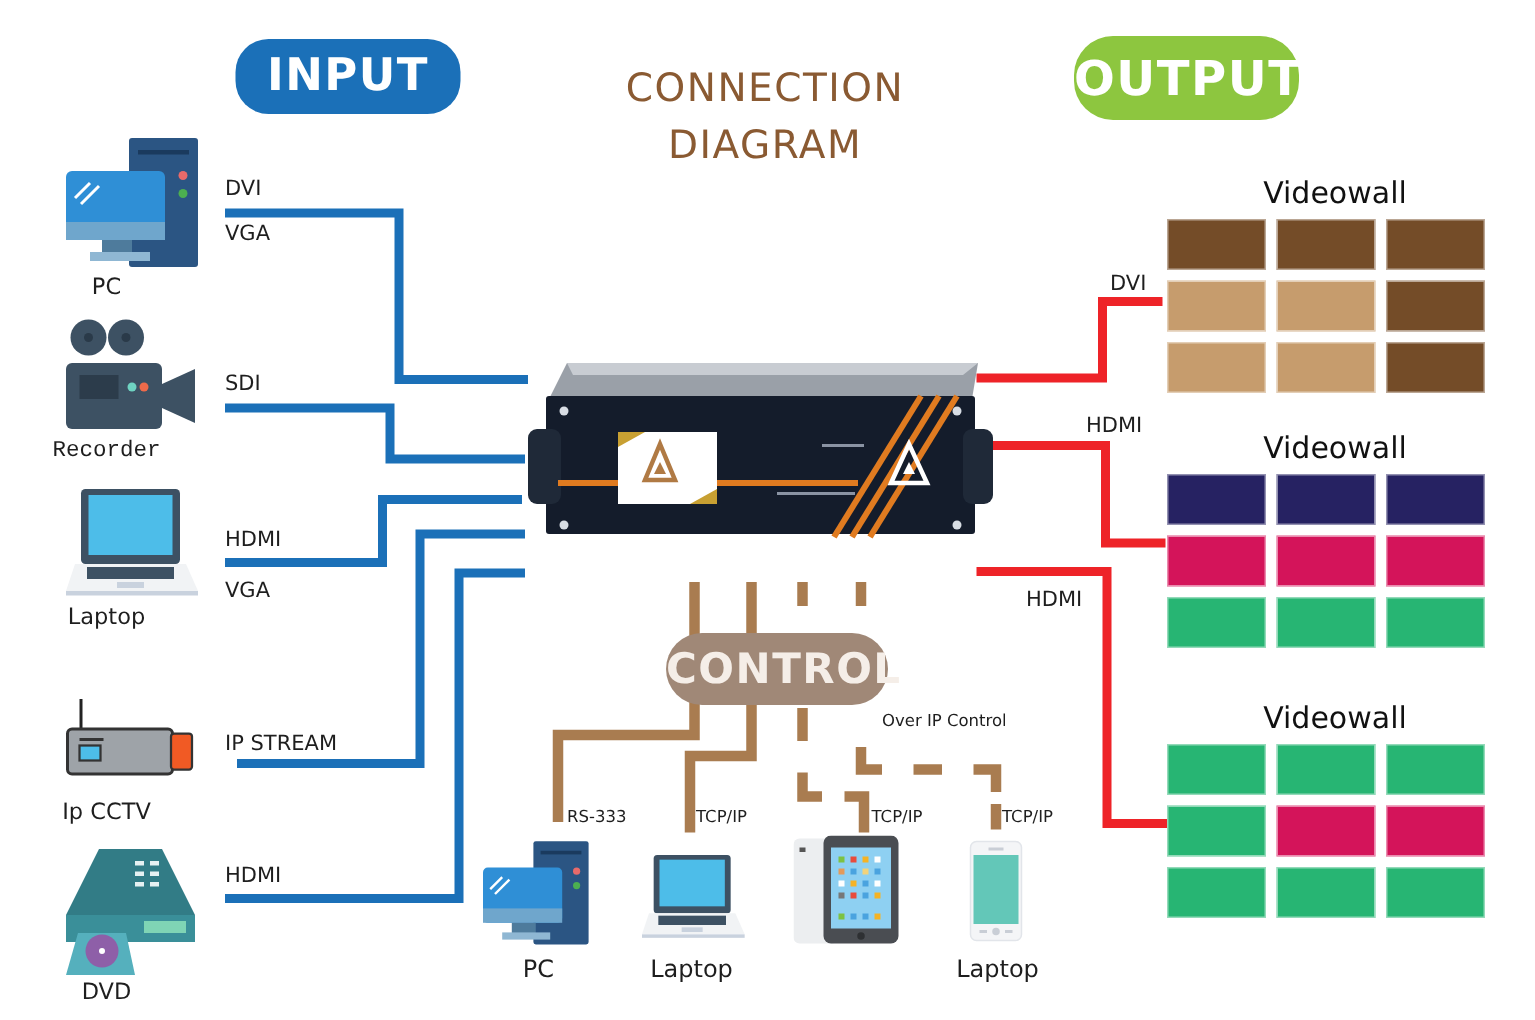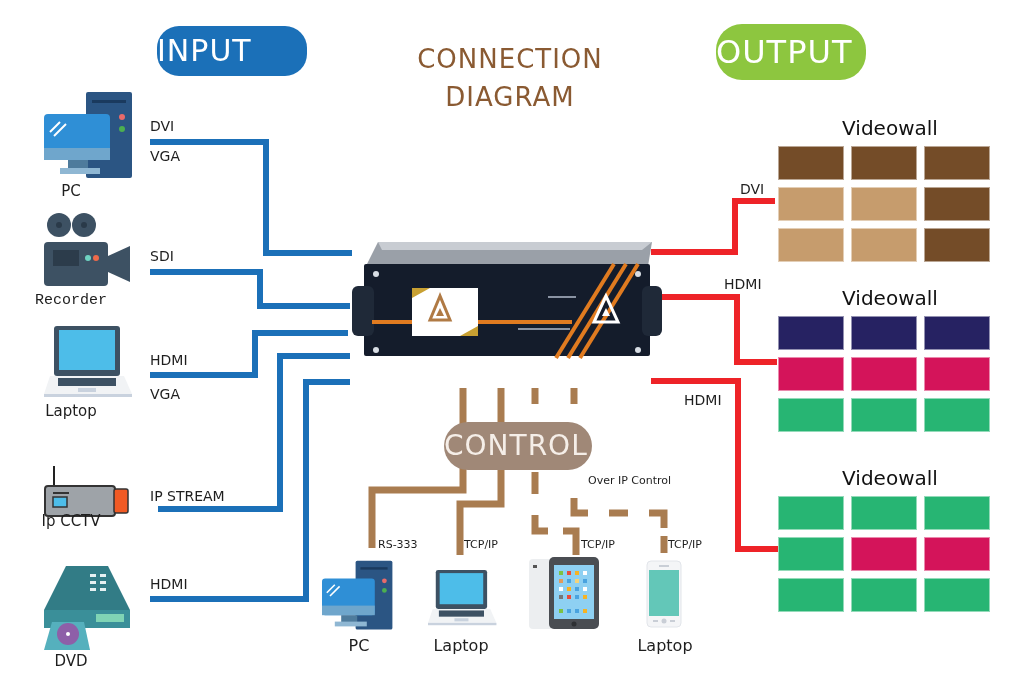--- a/index.html
+++ b/index.html
@@ -1,20 +1,20 @@
 <!DOCTYPE html>
 <html><head>
 <meta charset="utf-8">
 <style>
   html, body { margin: 0; padding: 0; background: #ffffff; }
   body { width: 1023px; height: 680px; position: relative; overflow: hidden;
          font-family: "DejaVu Sans", sans-serif; color: #1e1e1e; }
   .abs { position: absolute; }
-  .pill { position: absolute; border-radius: 22px; color: #ffffff; 
-          font-family: "DejaVu Sans", sans-serif; letter-spacing: 1px; }
+  .pill { position: absolute; border-radius: 22px; color: #ffffff; text-align: center;
+          font-family: "DejaVu Sans", sans-serif; letter-spacing: 1px; font-weight: bold; }
   .pill-input { left: 157px; top: 26px; width: 150px; height: 50px; background: #1b70b8;
                 font-size: 30px; line-height: 50px; }
   .pill-output { left: 716px; top: 24px; width: 150px; height: 56px; background: #8dc63f;
                  font-size: 32px; line-height: 56px; border-radius: 26px; }
   .pill-control { left: 444px; top: 422px; width: 148px; height: 48px; background: #a08877;
                   font-size: 28px; line-height: 48px; border-radius: 26px; color: #f5eee8; }
   .title { position: absolute; left: 375px; width: 270px; text-align: center;
            color: #8a5a32; font-size: 26px; letter-spacing: 1px; font-family: "DejaVu Sans", sans-serif; }
   .lbl { position: absolute; font-size: 14px; color: #1e1e1e; font-family: "DejaVu Sans", sans-serif; white-space: nowrap; }
   .lbl-sm { font-size: 11px; }
@@ -119,21 +119,21 @@
 
 <div class="abs" style="left:44px;top:466px;width:90px;height:52px;">
   <svg width="90" height="52" viewBox="0 0 90 52">
     <line x1="10" y1="0" x2="10" y2="20" stroke="#222" stroke-width="2"></line>
     <rect x="1" y="20" width="70" height="30" rx="3" fill="#9ea3a8" stroke="#333" stroke-width="2"></rect>
     <rect x="9" y="26" width="16" height="2" fill="#333"></rect>
     <rect x="9" y="31" width="14" height="10" fill="#4dbde9" stroke="#333" stroke-width="1.5"></rect>
     <rect x="70" y="23" width="14" height="24" rx="2" fill="#f15a24" stroke="#333" stroke-width="1.5"></rect>
   </svg>
 </div>
-<div class="devname" style="left:26px;top:512px;">Ip CCTV</div>
+<div class="devname" style="left:26px;top:532px;">Ip CCTV</div>
 <div class="lbl" style="left:150px;top:488px;">IP STREAM</div>
 
 <div class="abs" style="left:44px;top:566px;width:90px;height:84px;">
   <svg width="90" height="84" viewBox="0 0 90 84">
     <polygon points="22,0 64,0 86,44 0,44" fill="#327c86"></polygon>
     <rect x="46" y="8" width="6" height="3" fill="#e6f1f2"></rect>
     <rect x="56" y="8" width="6" height="3" fill="#e6f1f2"></rect>
     <rect x="46" y="15" width="6" height="3" fill="#e6f1f2"></rect>
     <rect x="56" y="15" width="6" height="3" fill="#e6f1f2"></rect>
     <rect x="46" y="22" width="6" height="3" fill="#e6f1f2"></rect>

